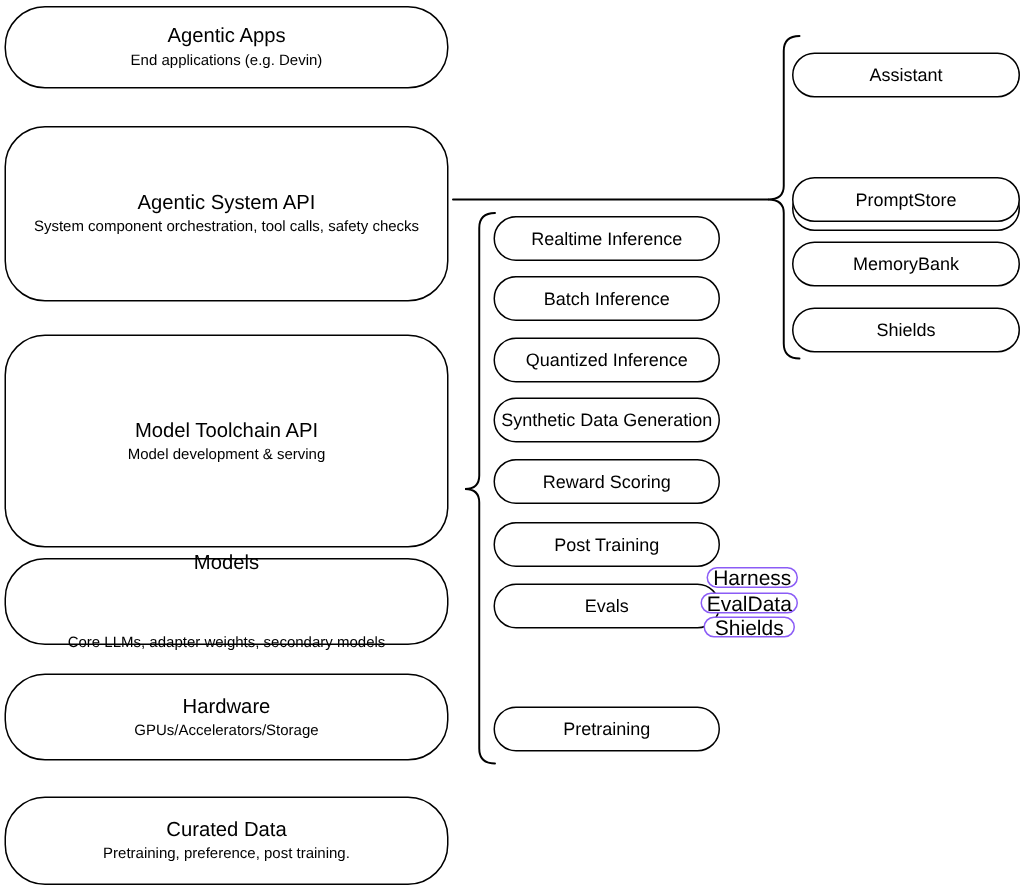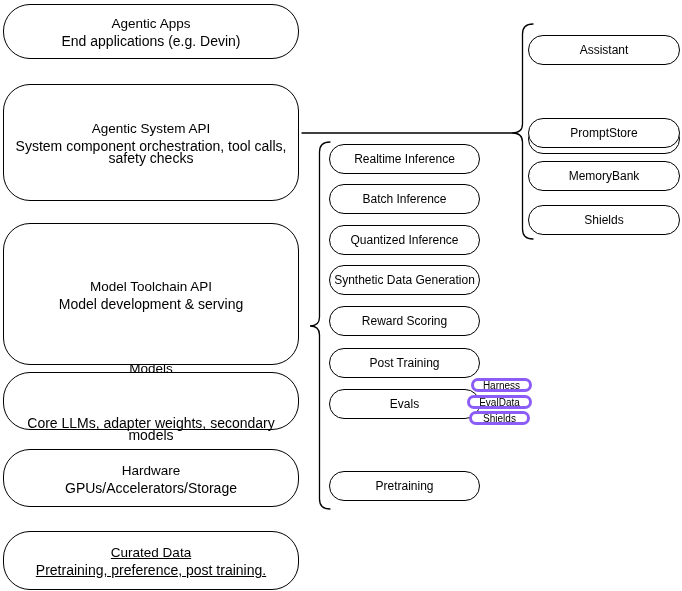--- a/index.html
+++ b/index.html
@@ -20,47 +20,47 @@
     border: 1px solid #000000;
     background: #ffffff;
     display: flex;
     flex-direction: column;
     align-items: center;
     justify-content: center;
     gap: 3px;
     text-align: center;
   }
   .bigbox .title { font-size: 13.5px; line-height: 16px; }
-  .bigbox .sub   { font-size: 14px;  line-height: 12px; }
+  .bigbox .sub   { font-size: 10px;  line-height: 12px; }
   .r-sm { border-radius: 13px; }
   .r-lg { border-radius: 26px; }
   .smallbox {
     position: absolute;
     box-sizing: border-box;
     border: 1px solid #000000;
     border-radius: 7px;
     background: #ffffff;
     display: flex;
     align-items: center;
     justify-content: center;
     font-size: 12px;
     text-align: center;
   }
   .mid  { left: 329px; width: 151px; height: 30px; }
   .rcol { left: 528px; width: 152px; height: 30px; }
   .pill {
     position: absolute;
     box-sizing: border-box;
-    border: 3px solid #8b5cf6;
+    border: 1px solid #8b5cf6;
     border-radius: 8px;
     background: #ffffff;
     display: flex;
     align-items: center;
     justify-content: center;
-    font-size: 10px;
+    font-size: 14px;
     height: 14px;
     z-index: 3;
   }
   .connectors {
     position: absolute;
     left: 0; top: 0;
     width: 682px; height: 591px;
     pointer-events: none;
   }
   .connectors path, .connectors line {
@@ -89,21 +89,21 @@
     <div class="sub">Model development &amp; serving</div>
   </div>
   <div class="bigbox r-sm" style="top:372px;height:58px;gap:40px;">
     <div class="title">Models</div>
     <div class="sub">Core LLMs, adapter weights, secondary models</div>
   </div>
   <div class="bigbox r-sm" style="top:449px;height:58px;">
     <div class="title">Hardware</div>
     <div class="sub">GPUs/Accelerators/Storage</div>
   </div>
-  <div class="bigbox r-sm" style="top:531px;height:59px;text-decoration:underline;">
+  <div class="bigbox r-sm" style="top:531px;height:59px;">
     <div class="title">Curated Data</div>
     <div class="sub">Pretraining, preference, post training.</div>
   </div>
 
   <svg class="connectors" viewBox="0 0 682 591">
     <line x1="302" y1="133" x2="512" y2="133"></line>
     <path d="M 330 142 Q 319.5 142 319.5 152 L 319.5 317 Q 319.5 326 310 326 Q 319.5 326 319.5 335 L 319.5 499 Q 319.5 509 330 509"></path>
     <path d="M 533 24 Q 522.5 24 522.5 34 L 522.5 124 Q 522.5 133 512 133 Q 522.5 133 522.5 142 L 522.5 229 Q 522.5 239 533 239"></path>
   </svg>
 

